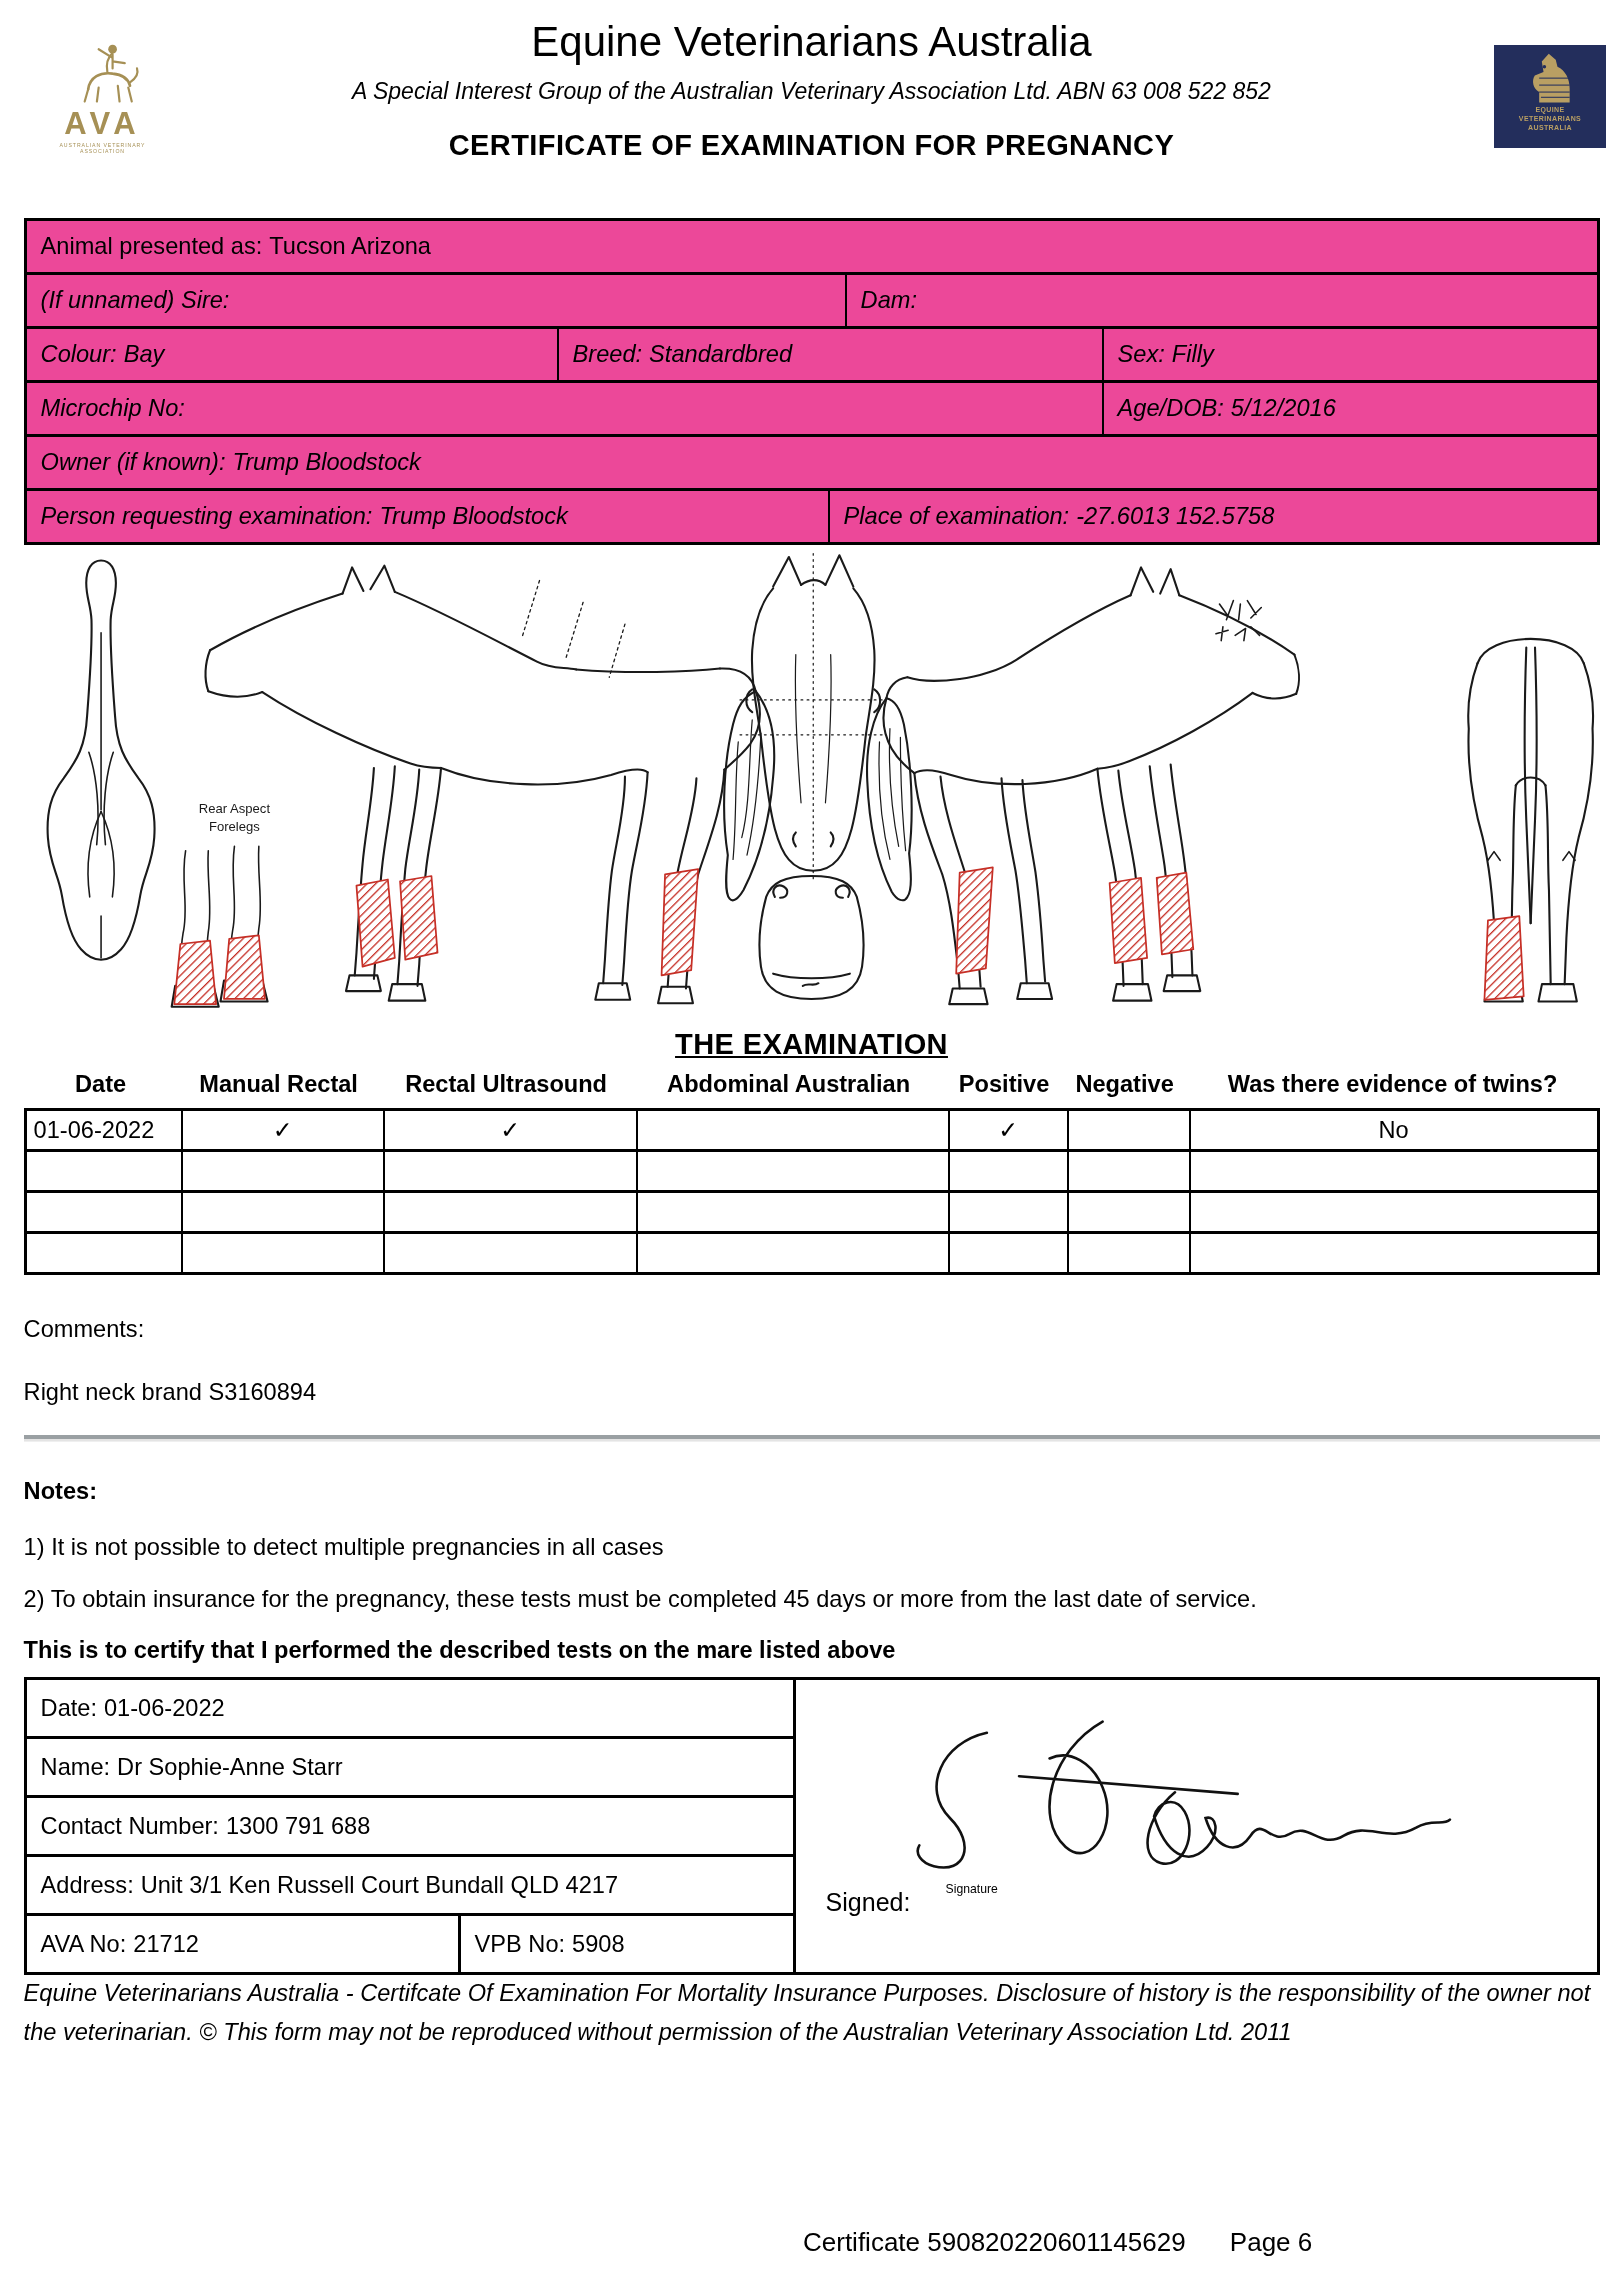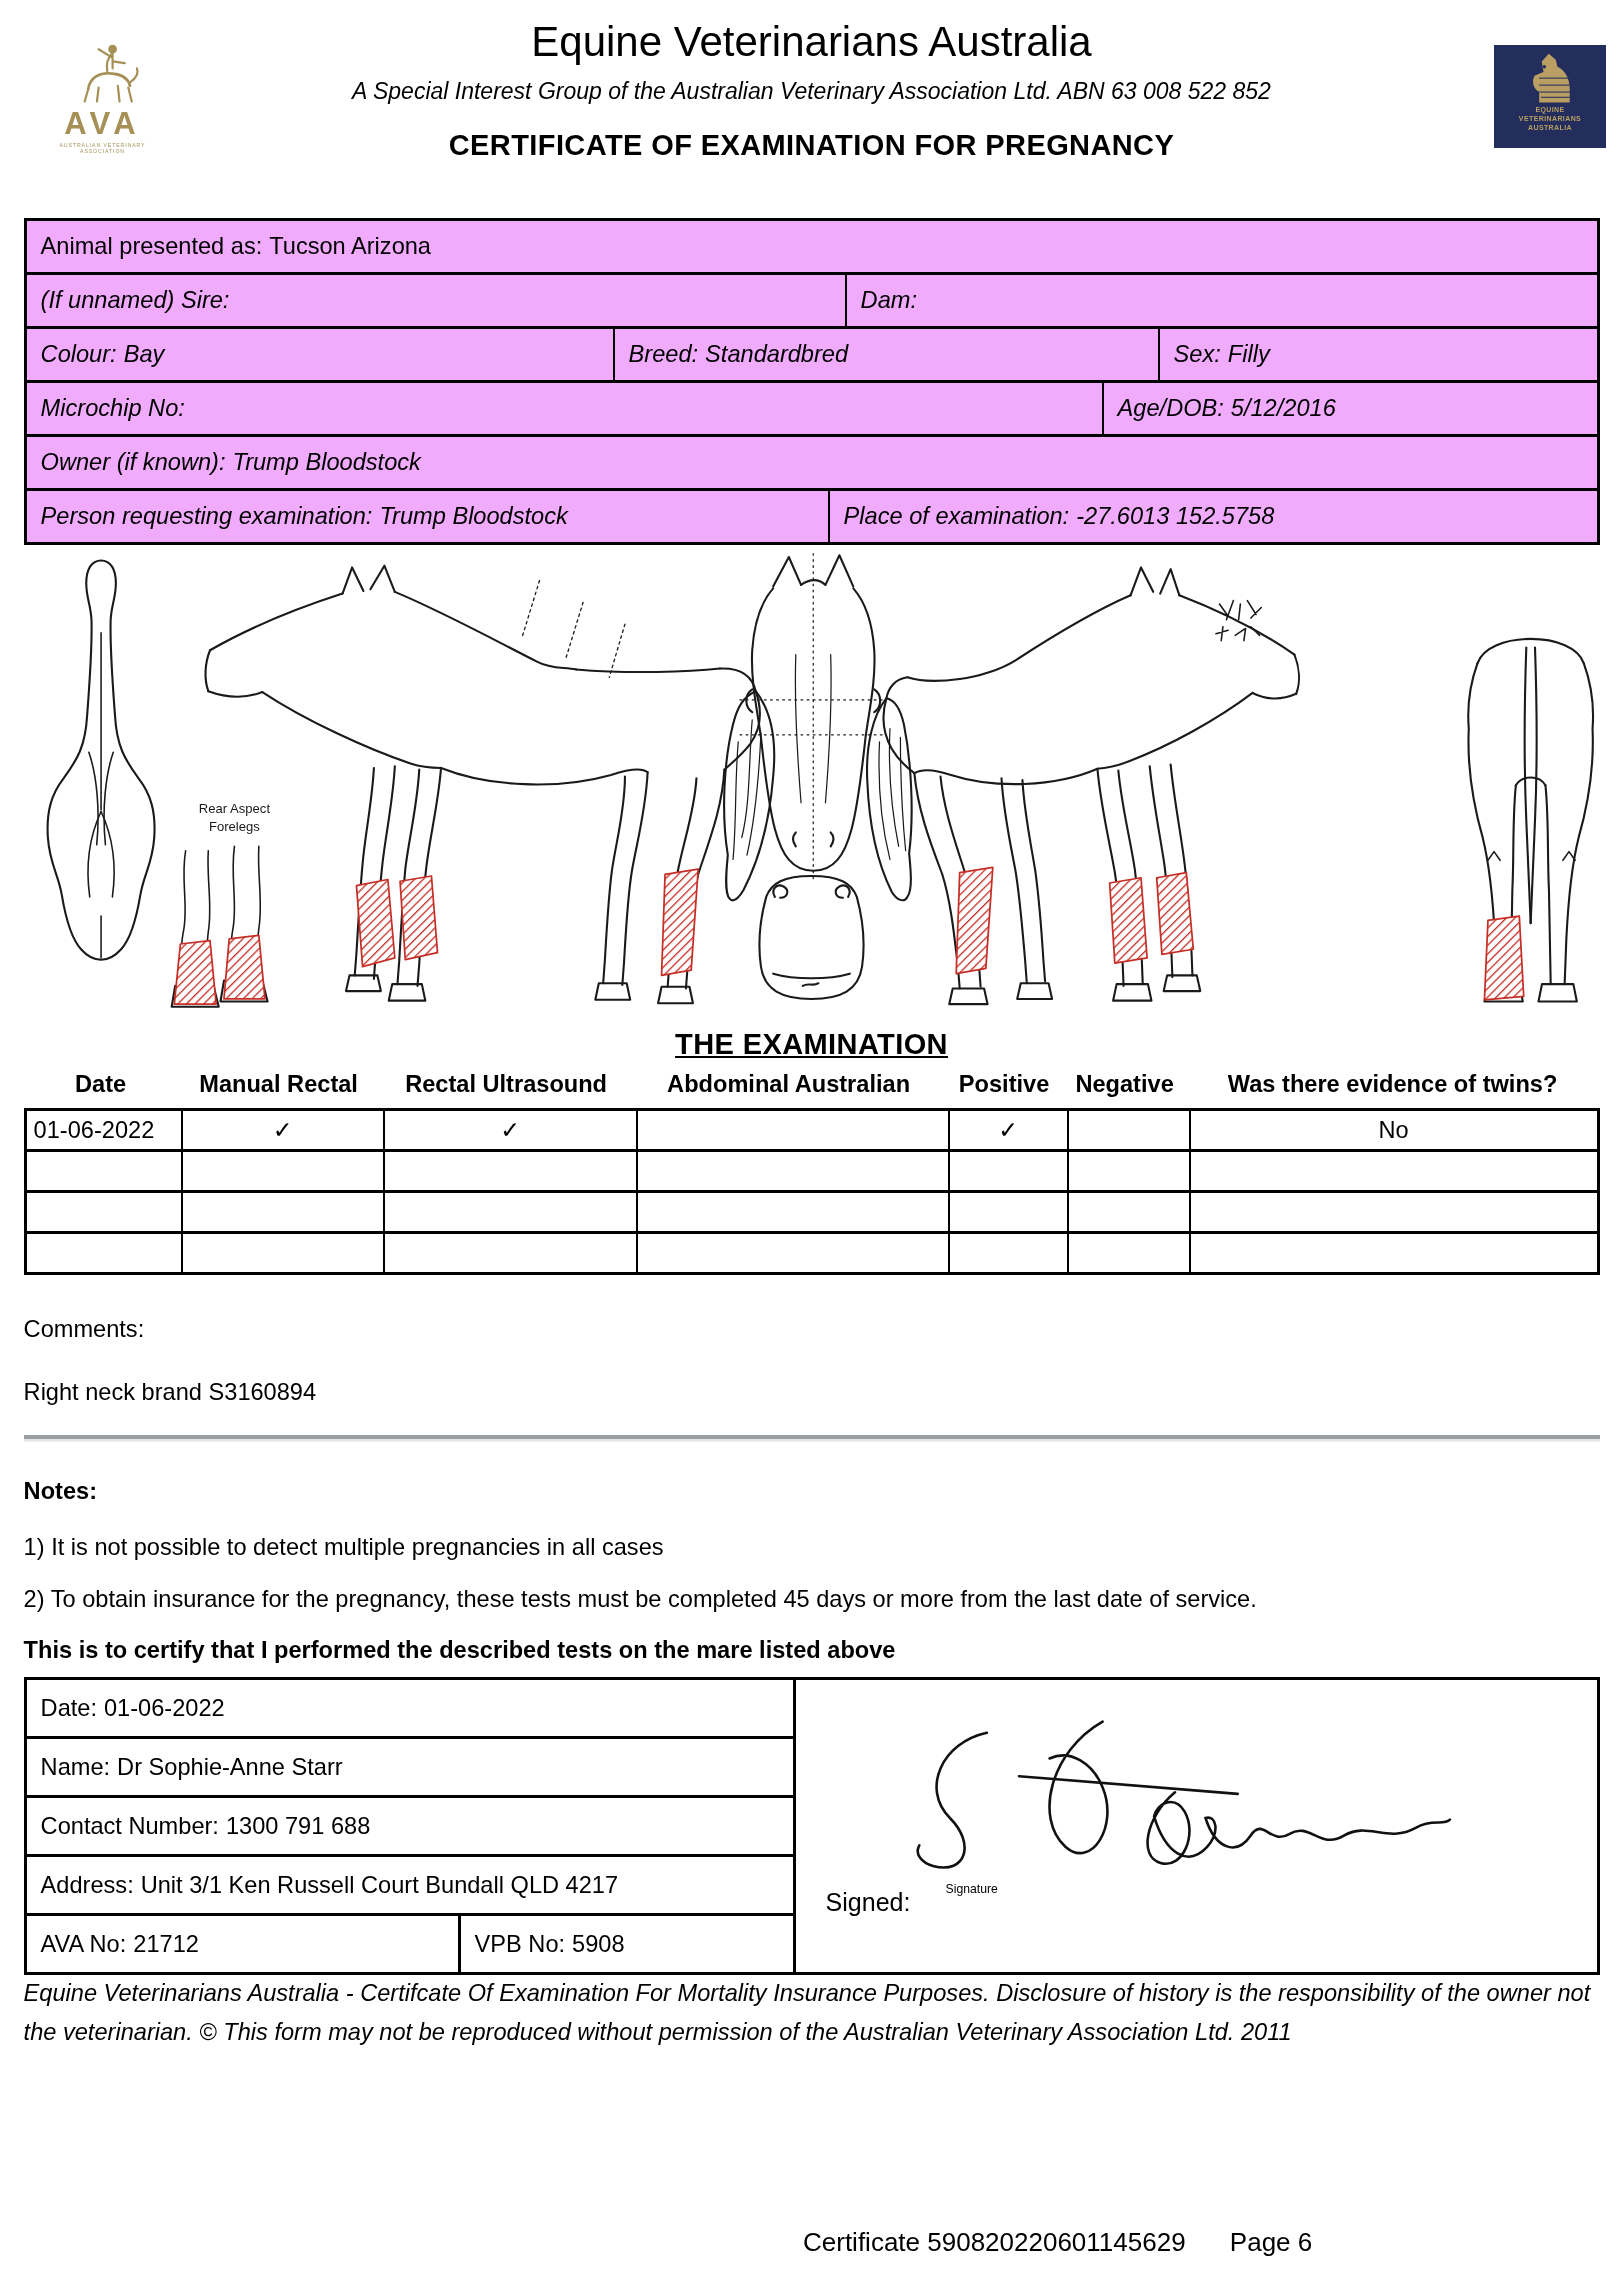--- a/index.html
+++ b/index.html
@@ -17,21 +17,21 @@
   .org-name{font-size:42px;font-weight:400;margin:7px 0 0 0;}
   .org-sub{font-size:23px;font-style:italic;margin-top:12.2px;}
   .doc-title{font-size:29px;font-weight:700;margin-top:24.4px;letter-spacing:0.4px;}
   .logo-ava{position:absolute;left:37px;top:37px;width:131px;text-align:center;}
   .logo-ava .ava-word{font-size:31px;font-weight:700;color:#a69055;letter-spacing:5.2px;line-height:1;}
   .logo-ava .ava-cap{font-size:5.2px;color:#a69055;letter-spacing:0.9px;margin-top:2.6px;}
   .logo-eva{position:absolute;left:1494px;top:45px;width:112px;height:103px;background:#232e5c;
     display:flex;flex-direction:column;align-items:center;justify-content:flex-start;padding-top:7px;box-sizing:border-box;}
   .logo-eva .eva-line{font-size:7px;color:#b99f63;font-weight:700;letter-spacing:0.4px;line-height:1.25;}
   
-  .atable{position:absolute;left:23.6px;width:1576px;border:3.5px solid #000;box-sizing:border-box;background:#f0abfc;}
+  .atable{position:absolute;left:23.6px;width:1576px;border:3.5px solid #000;box-sizing:border-box;background:#ec4899;}
   .arow{display:flex;height:51px;}
   .arow + .arow{border-top:3.5px solid #000;font-style:italic;}
   .acell{display:flex;align-items:center;padding-left:14px;box-sizing:border-box;font-size:23.6px;white-space:nowrap;}
   .acell + .acell{border-left:2.6px solid #000;text-align:right;}
   .acell .lab{margin-right:7px;}
   
   .exam-title{position:absolute;top:1028px;left:0;width:100%;text-align:center;font-size:29px;font-weight:700;text-decoration:underline;letter-spacing:0.4px;}
   .exam-heads{position:absolute;top:1071px;left:23.6px;width:1576px;display:flex;}
   .exam-heads .eh{font-size:23.6px;font-weight:700;text-align:center;}
   .etable{position:absolute;top:1108px;left:23.6px;width:1576px;border:3.5px solid #000;box-sizing:border-box;}
@@ -121,21 +121,21 @@
       <div class="acell" style="width:818px;">
         <span class="lab">(If unnamed) Sire:</span>
         <span></span>
       </div>
       <div class="acell" style="flex:1;">
         <span class="lab">Dam:</span>
         <span></span>
       </div>
     </div>
     <div class="arow">
-      <div class="acell" style="width:586px;">
+      <div class="acell" style="width:530px;">
         <span class="lab">Colour:</span>
         <span>Bay</span>
       </div>
       <div class="acell" style="width:545px;">
         <span class="lab">Breed:</span>
         <span>Standardbred</span>
       </div>
       <div class="acell" style="flex:1;">
         <span class="lab">Sex:</span>
         <span>Filly</span>

